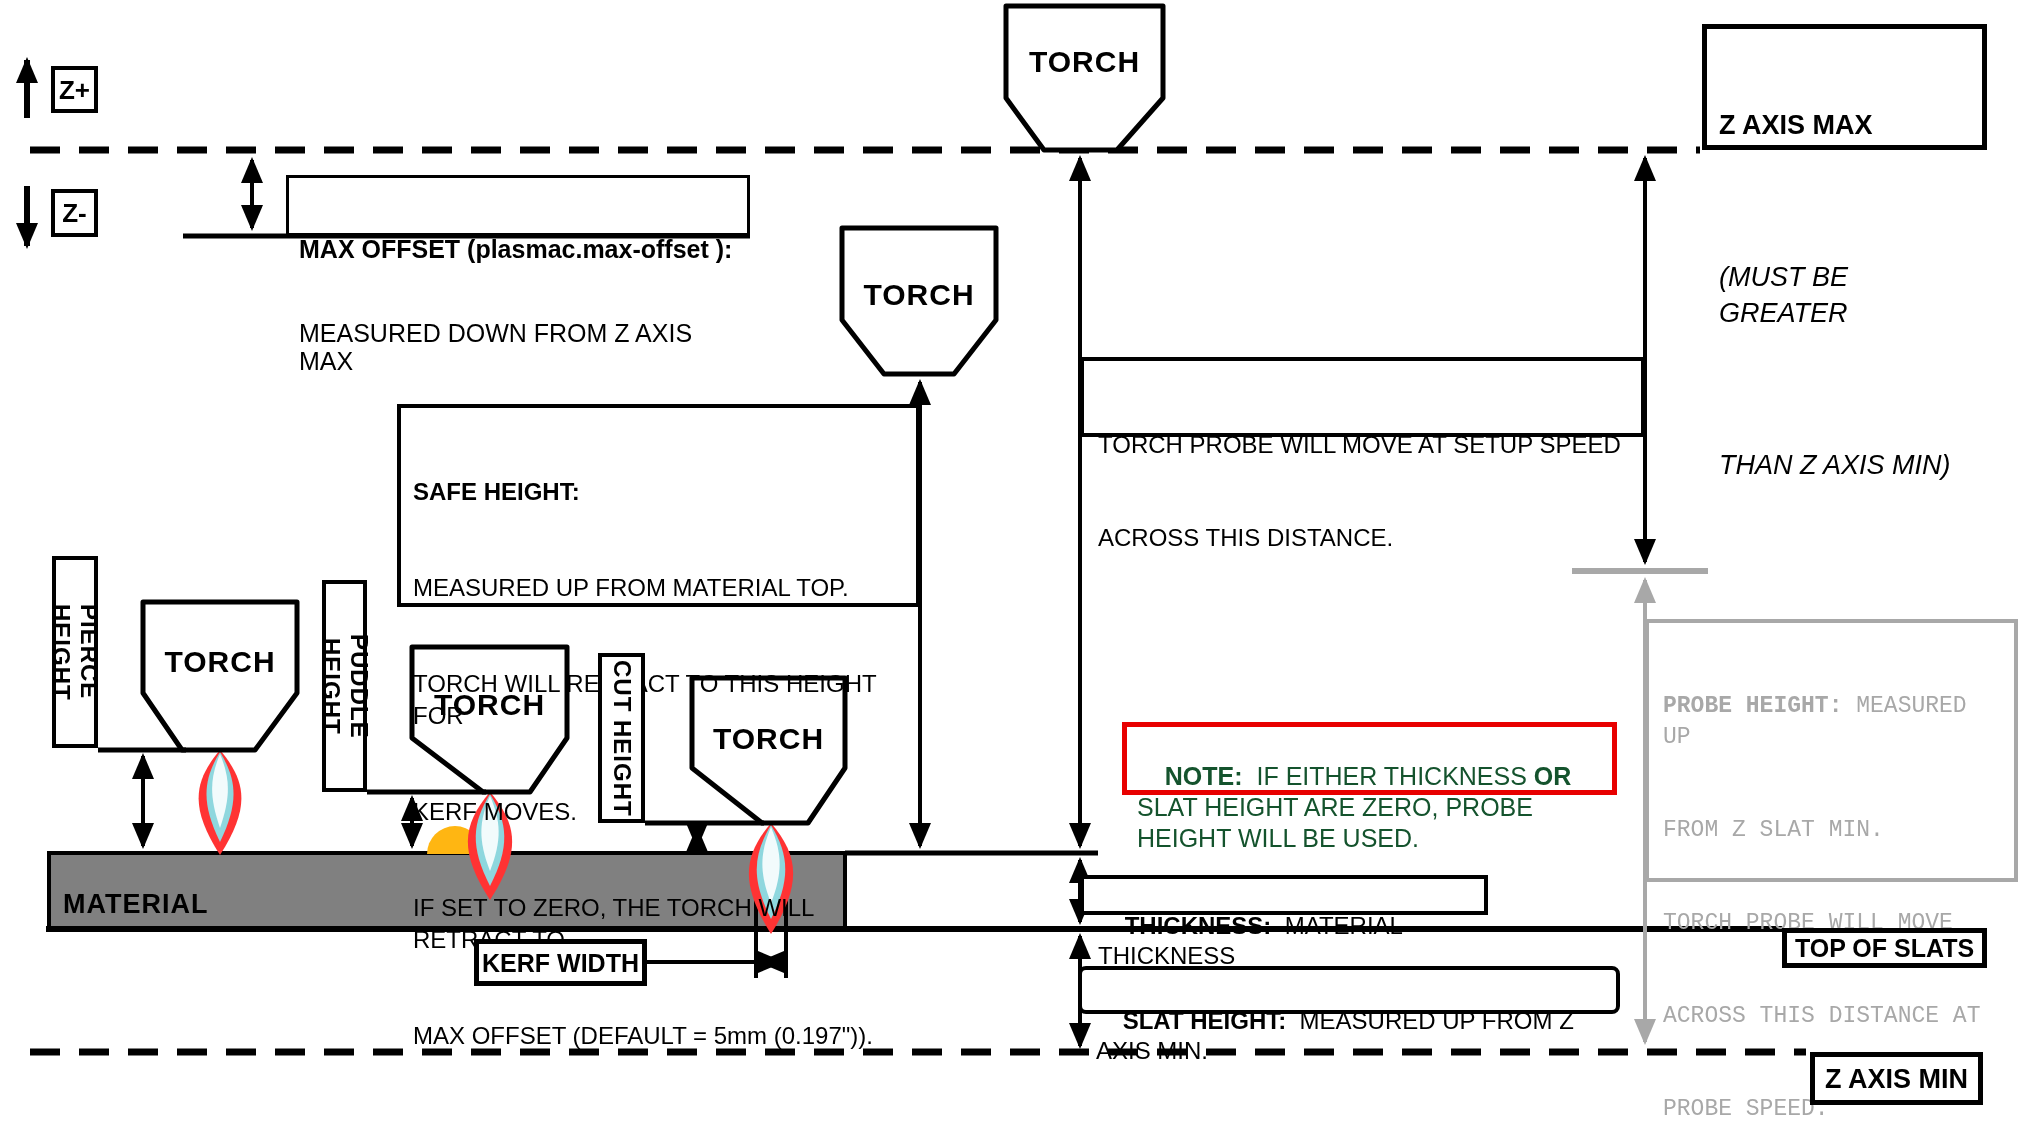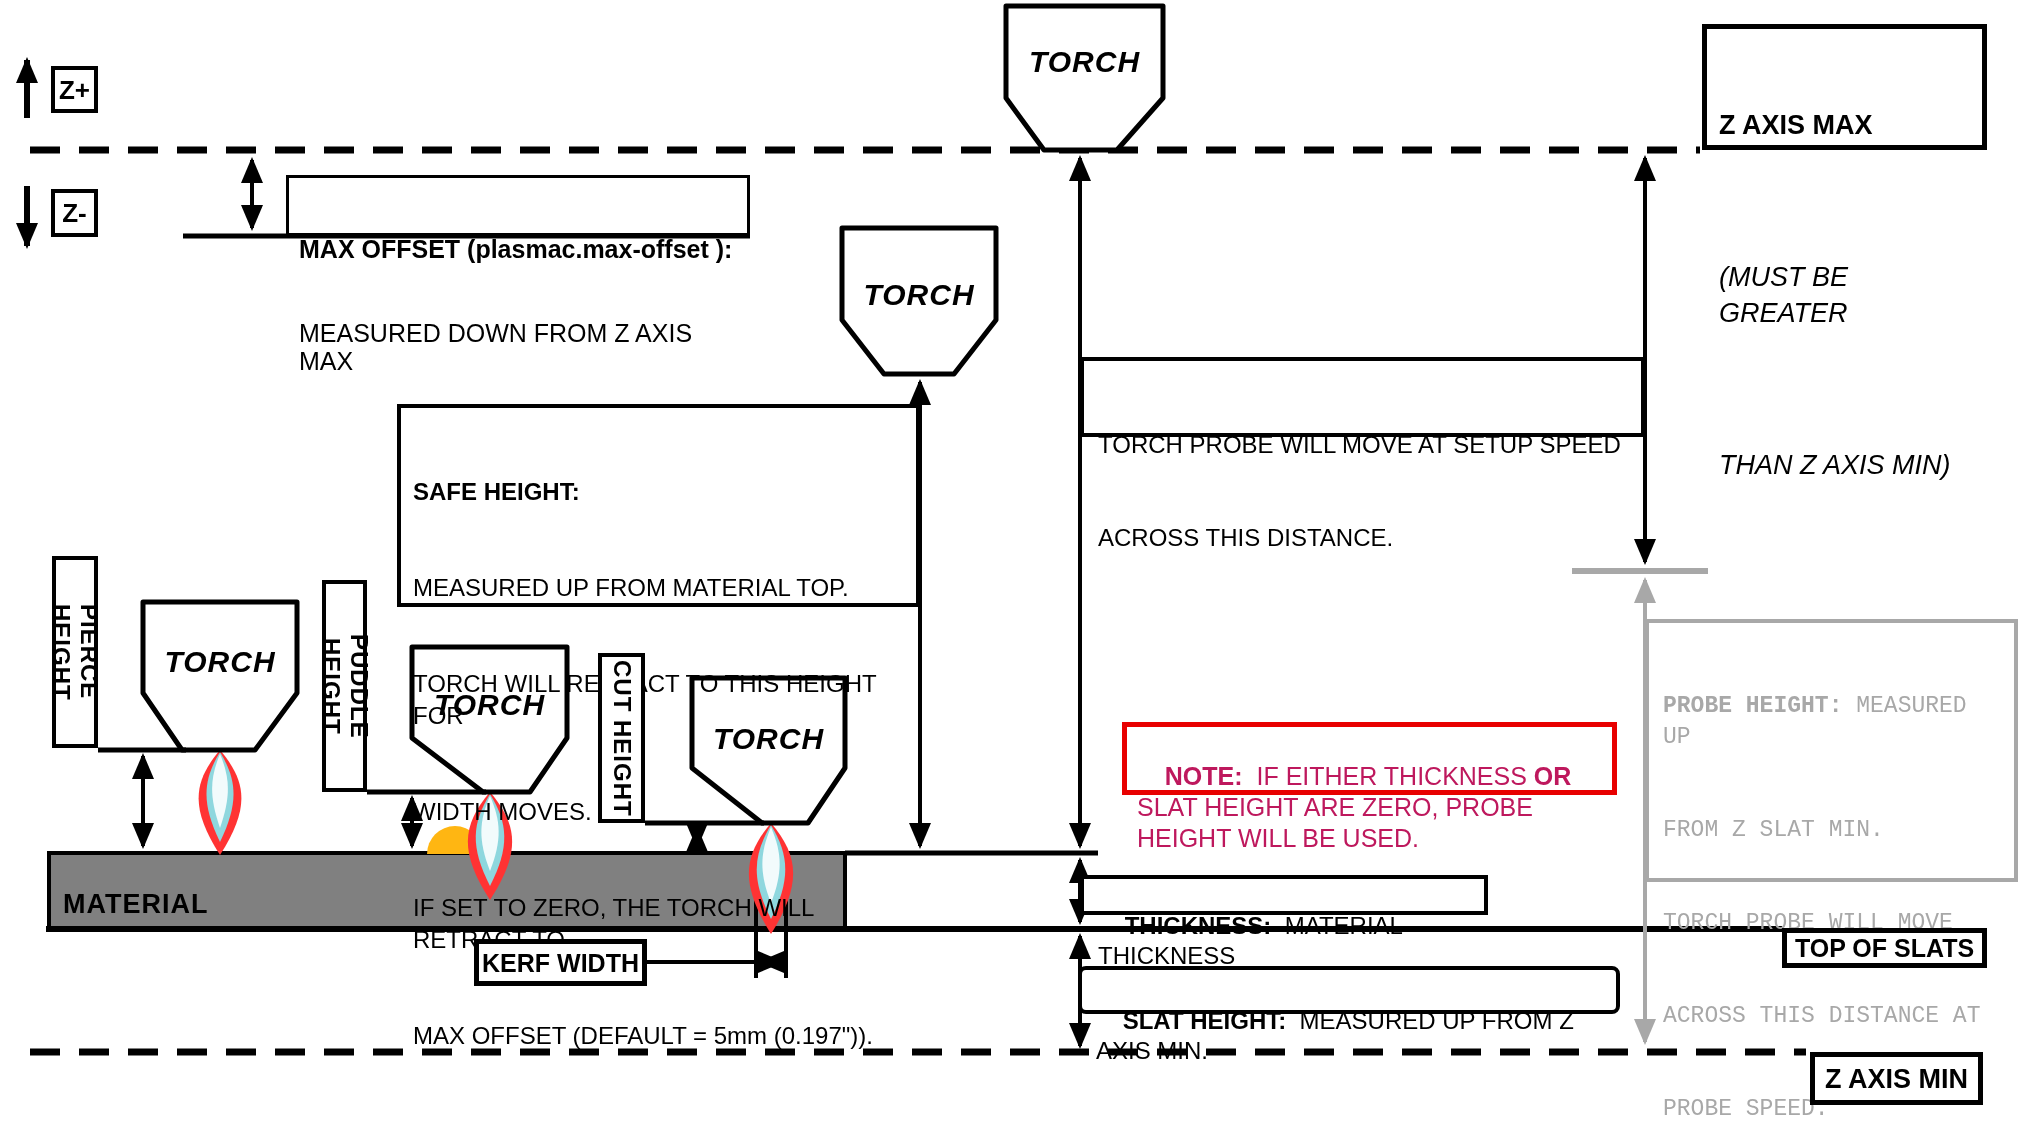--- a/index.html
+++ b/index.html
@@ -14,24 +14,24 @@
   }
   .bold{font-weight:bold;}
   .italic{font-style:italic;margin-top:44px;}
   .center{display:flex;align-items:center;justify-content:center;text-align:center;}
   .vlabel{
     position:absolute;box-sizing:border-box;background:#fff;border:4px solid #000;
     writing-mode:vertical-rl;font-weight:bold;font-size:24px;letter-spacing:1px;
     display:flex;align-items:center;justify-content:center;text-align:center;
   }
   .torch-label{
-    position:absolute;font-weight:bold;font-size:30px;text-align:center;letter-spacing:1px;font-style:italic;
+    position:absolute;font-weight:bold;font-size:30px;text-align:center;letter-spacing:1px;
   }
   .gray{border-color:#a8a8a8;color:#a8a8a8;}
-  .red{border-color:#e80000;color:#be185d;border-width:5px;}
+  .red{border-color:#e80000;color:#14532d;border-width:5px;}
   .mat-label{position:absolute;font-weight:bold;font-size:27px;letter-spacing:1px;}
 </style>
 </head>
 <body>
 
 <div id="stage">
 
   <svg id="diagram-svg" width="2038" height="1145" viewBox="0 0 2038 1145">
     <defs>
       <marker id="mb" markerUnits="userSpaceOnUse" markerWidth="30" markerHeight="26" refX="25" refY="13" orient="auto-start-reverse">
@@ -112,21 +112,21 @@
 
   <div class="box" style="left:286px;top:175px;width:464px;height:61px;border-width:3px;padding:1px 10px;font-size:25px;line-height:28px;">
     <div class="bold">MAX OFFSET (plasmac.max-offset ):</div>
     <div>MEASURED DOWN FROM Z AXIS MAX</div>
   </div>
 
   <div class="box" style="left:397px;top:404px;width:523px;height:203px;padding:4px 12px;font-size:24px;line-height:32px;">
     <div class="bold">SAFE HEIGHT:</div>
     <div>MEASURED UP FROM MATERIAL TOP.</div>
     <div>TORCH WILL RETRACT TO THIS HEIGHT FOR</div>
-    <div>WIDTH MOVES.</div>
+    <div>KERF MOVES.</div>
     <div>IF SET TO ZERO, THE TORCH WILL RETRACT TO</div>
     <div>MAX OFFSET (DEFAULT = 5mm (0.197")).</div>
   </div>
 
   <div class="box" style="left:1080px;top:357px;width:565px;height:80px;padding:6px 14px;font-size:24px;line-height:31px;">
     <div>TORCH PROBE WILL MOVE AT SETUP SPEED</div>
     <div>ACROSS THIS DISTANCE.</div>
   </div>
 
   <div class="box red" style="left:1122px;top:722px;width:495px;height:73px;padding:3px 10px;font-size:25px;line-height:31px;">

